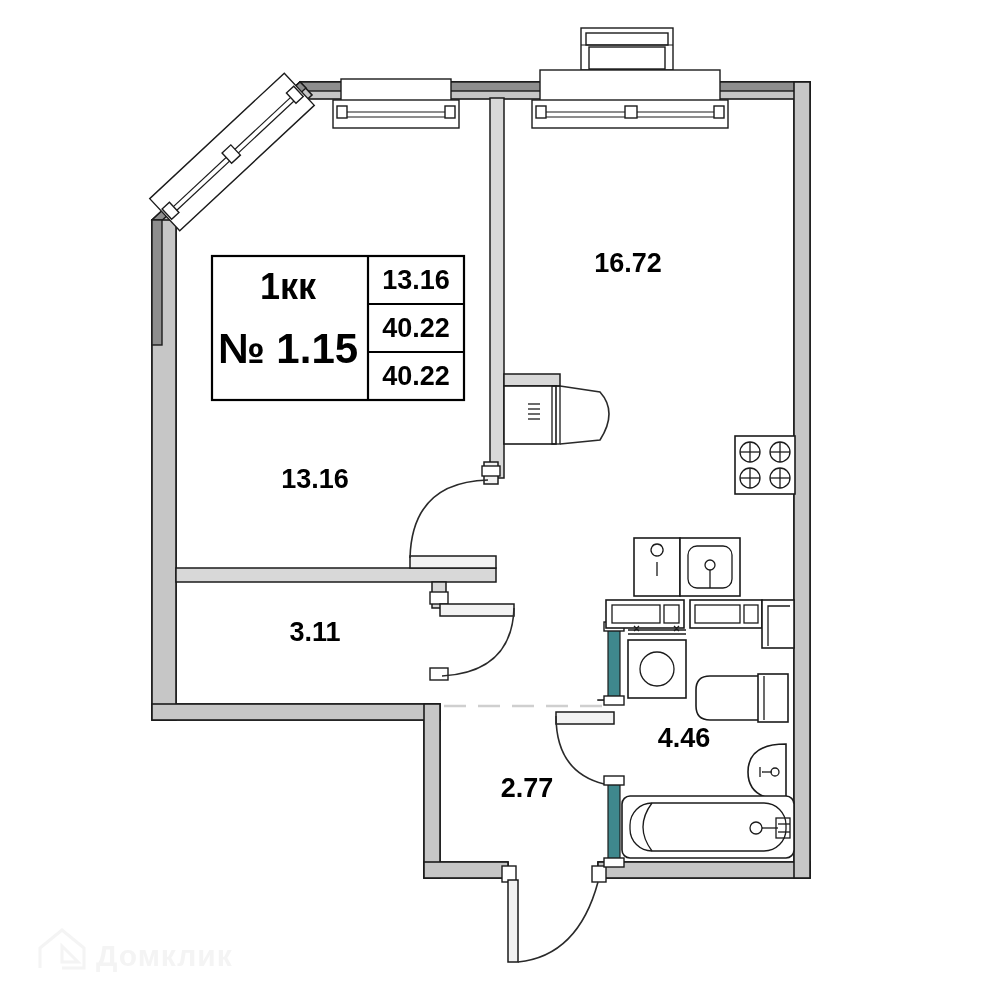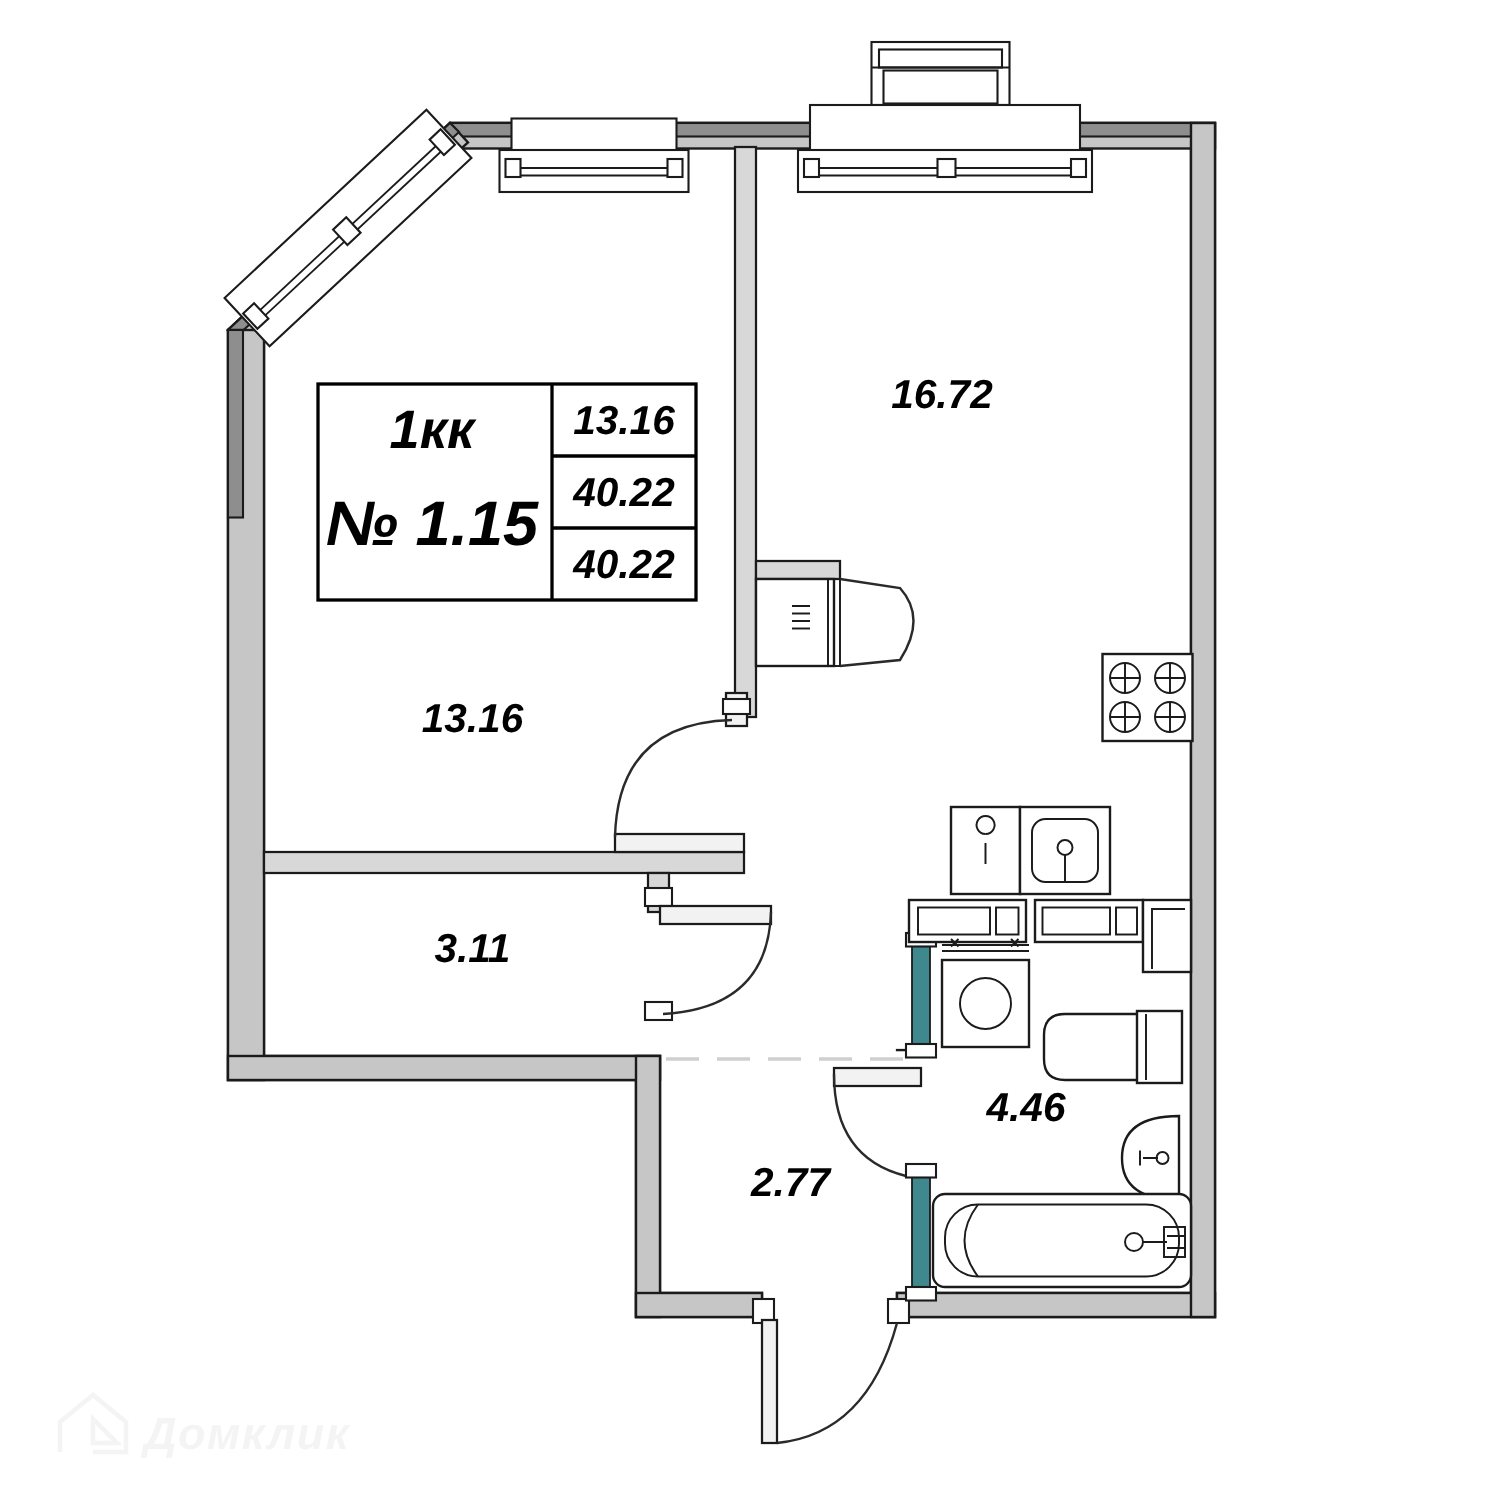--- a/index.html
+++ b/index.html
@@ -13,21 +13,20 @@
     font-family: "Liberation Sans", sans-serif;
     position: relative;
     overflow: hidden;
   }
   #plan-root {
     position: absolute;
     left: 0;
     top: 0;
     width: 1000px;
     height: 848px;
-    font-style: italic;
   }
   svg.plan-svg {
     display: block;
     width: 1000px;
     height: 1000px;
   }
   .wall-ext  { fill: #c6c6c6; stroke: #1b1b1b; stroke-width: 1.6; }
   .wall-dark { fill: #8e8e8e; stroke: #1b1b1b; stroke-width: 1.4; }
   .wall-int  { fill: #d8d8d8; stroke: #1b1b1b; stroke-width: 1.5; }
   .win-white { fill: #ffffff; stroke: #1b1b1b; stroke-width: 1.4; }

